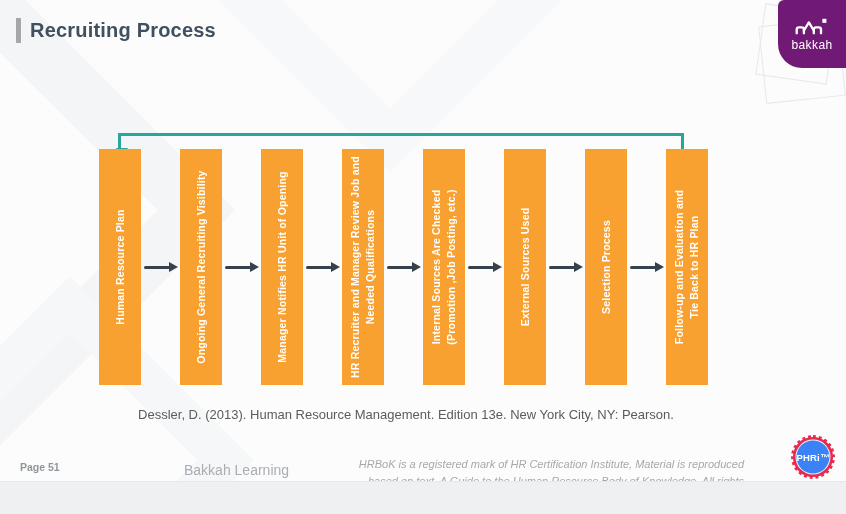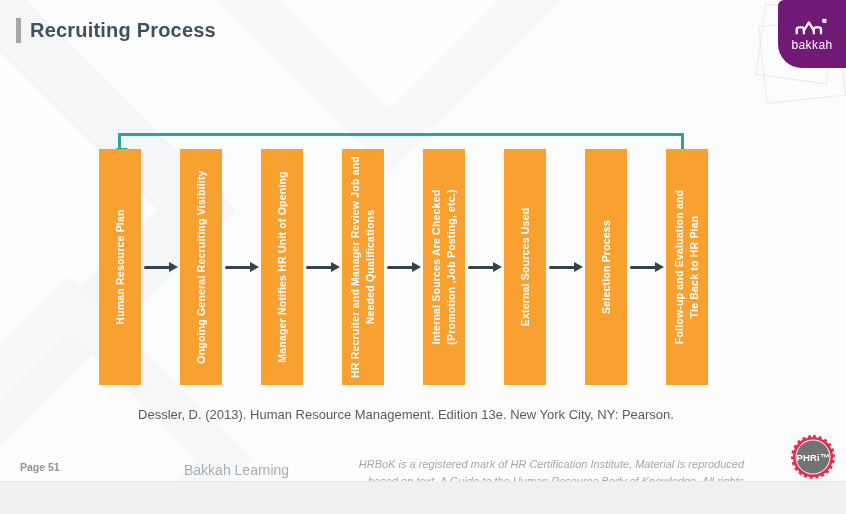--- a/index.html
+++ b/index.html
@@ -85,21 +85,21 @@
   
   .page-num { position:absolute; left:20px; top:461px; font-size:10.5px; font-weight:bold; color:#8F969B; }
   .brand-footer { position:absolute; left:184px; top:462px; font-size:14px; color:#A9AEB2; }
   .disclaimer {
     position:absolute; left:352px; top:456px; width:392px;
     font-size:11px; font-style:italic; color:#A4A9AD;
     text-align:right; line-height:1.5;
   }
   .phri-badge {
     position:absolute; left:793px; top:437px; width:40px; height:40px;
-    background:#737373; border-radius:50%;
+    background:#3b82f6; border-radius:50%;
     outline:3px dotted #E62B4D; outline-offset:-1px;
     box-shadow: inset 0 0 0 2.5px #E62B4D, inset 0 0 0 3.5px rgba(255,255,255,0.9);
     display:flex; align-items:center; justify-content:center;
     color:#FFFFFF; font-size:9.5px; font-weight:bold; letter-spacing:0.2px;
     z-index:3;
   }
   .bottom-band { position:absolute; left:0; top:481px; width:846px; height:33px; background:#EFF0F1; border-top:1px solid #E7E8E9; }
 </style>
 </head>
 <body>

